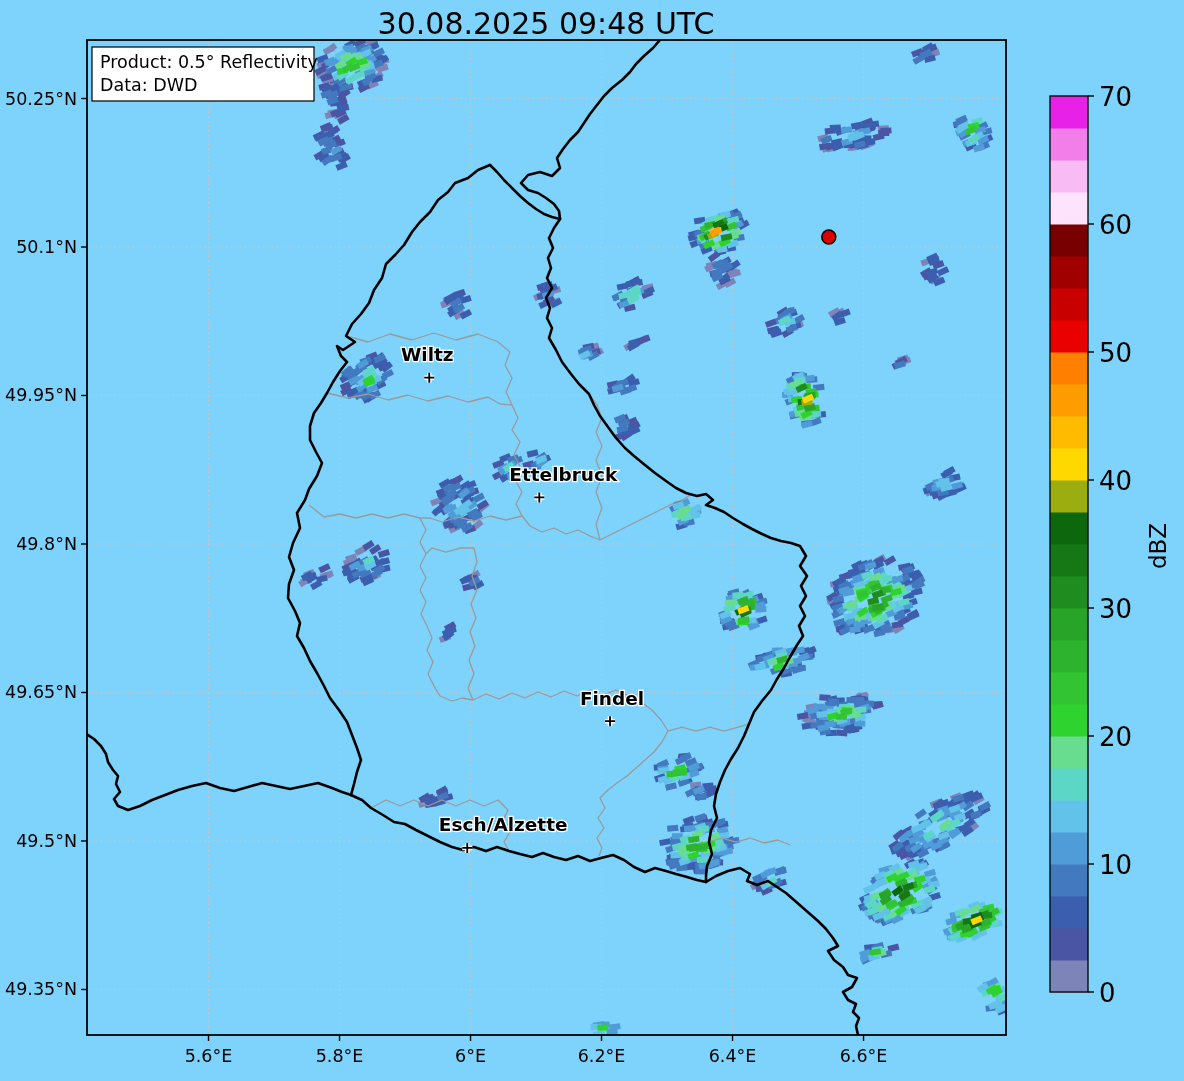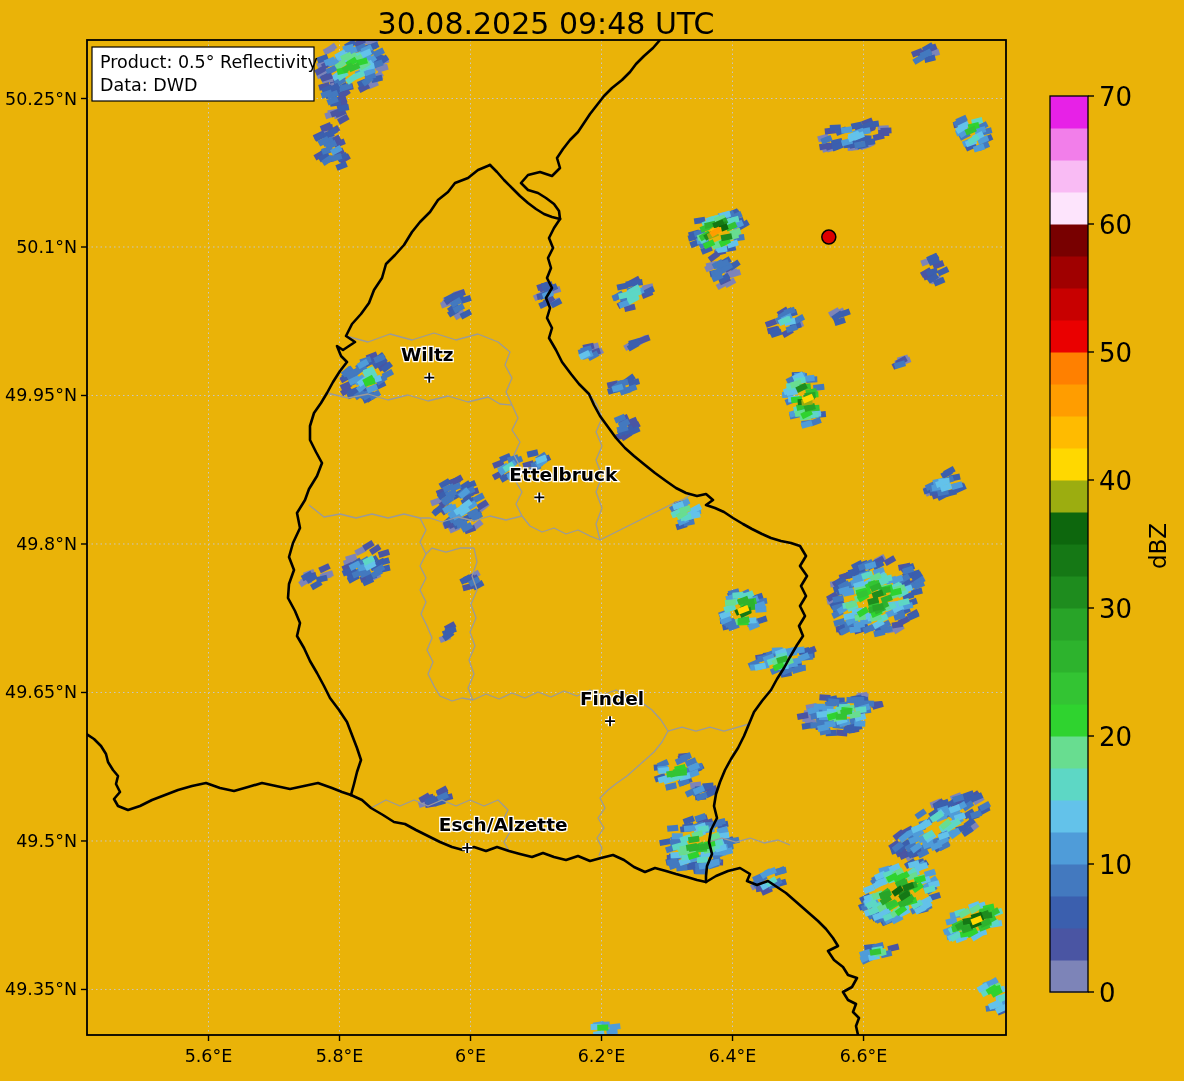--- a/index.html
+++ b/index.html
@@ -1,16 +1,16 @@
 <!DOCTYPE html>
 <html><head>
 <meta charset="utf-8">
 <style>
   html,body{margin:0;padding:0;background:#fff;}
-  .fig{position:relative;width:1184px;height:1081px;background:#eab308;font-family:"DejaVu Sans",sans-serif;}
+  .fig{position:relative;width:1184px;height:1081px;background:#7dd3fc;font-family:"DejaVu Sans",sans-serif;}
   svg{display:block;}
   text{fill:#000;}
   .title{font:30px "DejaVu Sans",sans-serif;}
   .tick{font:17.5px "DejaVu Sans",sans-serif;}
   .cbtick{font:26px "DejaVu Sans",sans-serif;}
   .cblabel{font:23px "DejaVu Sans",sans-serif;}
   .ibox-text{font:17.5px "DejaVu Sans",sans-serif;}
   .city{font:bold 18.5px "DejaVu Sans",sans-serif;paint-order:stroke;stroke:#fff;stroke-width:2.5px;}
 </style>
 </head>

